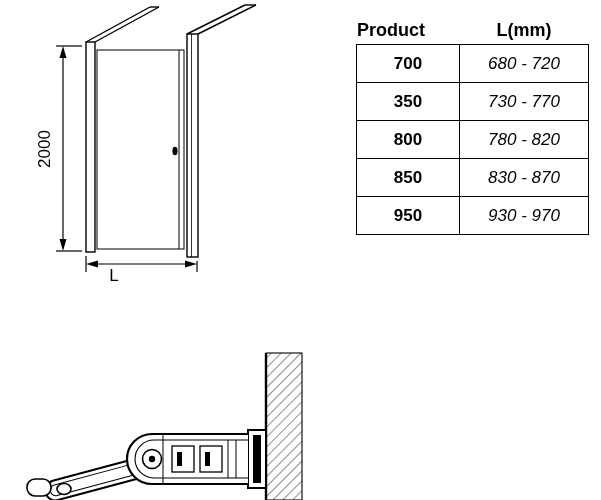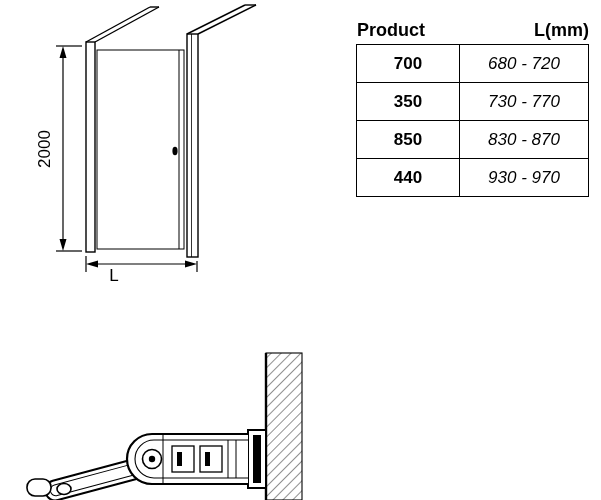--- a/index.html
+++ b/index.html
@@ -16,21 +16,21 @@
   .drawing-layer { position: absolute; left: 0; top: 0; }
   svg text {
     font-family: "Liberation Sans", sans-serif;
     font-size: 17px;
     fill: #000;
     stroke: none;
   }
   .spec-table { position: absolute; left: 356px; top: 17px; width: 271px; }
   .head-row { display: flex; align-items: center; height: 27px; font-weight: bold; font-size: 18px; }
   .head-product { width: 103px; padding-left: 1px; }
-  .head-l { width: 130px; text-align: right; }
+  .head-l { width: 130px; text-align: center; }
   table.grid { border-collapse: collapse; width: 233px; table-layout: fixed; }
   table.grid td {
     border: 1.5px solid #000;
     height: 38px;
     text-align: center;
     vertical-align: middle;
     font-size: 17px;
     padding: 8px;
   }
   td.product-cell { width: 103px; font-weight: bold; }
@@ -138,24 +138,28 @@
       <tbody>
         <tr>
           <td class="product-cell">700</td>
           <td class="range-cell">680 - 720</td>
         </tr>
         <tr>
           <td class="product-cell">350</td>
           <td class="range-cell">730 - 770</td>
         </tr>
         <tr>
+          <td class="product-cell">800</td>
+          <td class="range-cell">780 - 820</td>
+        </tr>
+        <tr>
           <td class="product-cell">850</td>
           <td class="range-cell">830 - 870</td>
         </tr>
         <tr>
-          <td class="product-cell">440</td>
+          <td class="product-cell">950</td>
           <td class="range-cell">930 - 970</td>
         </tr>
       </tbody>
     </table>
   </div>
 
 </div>
 
 </body></html>

